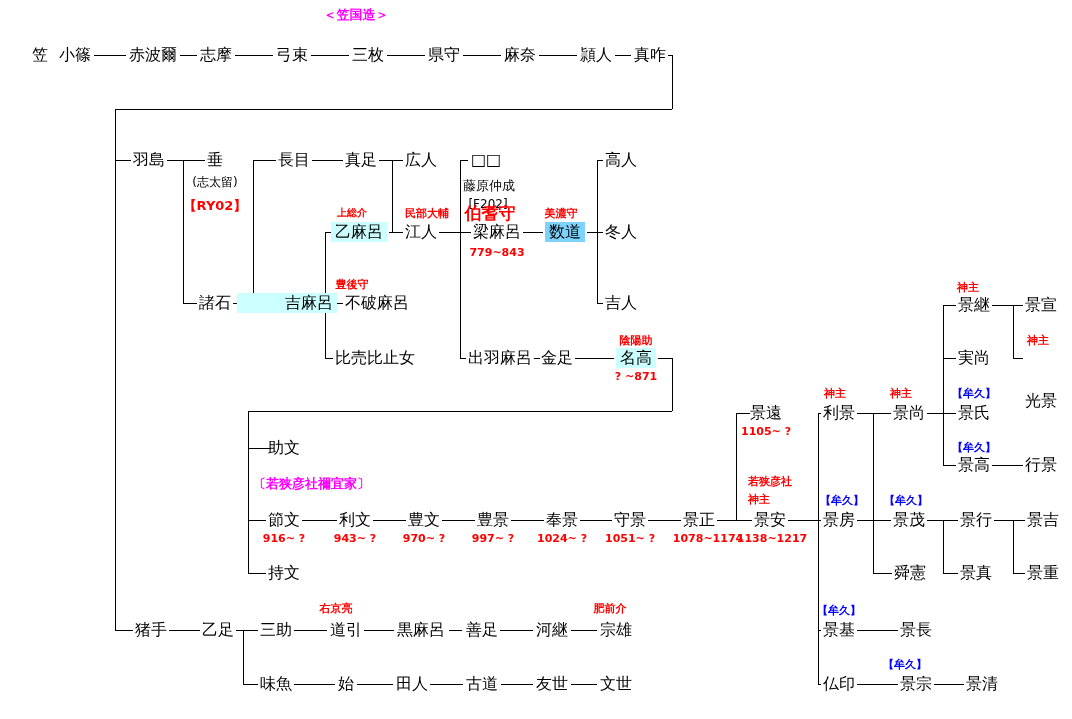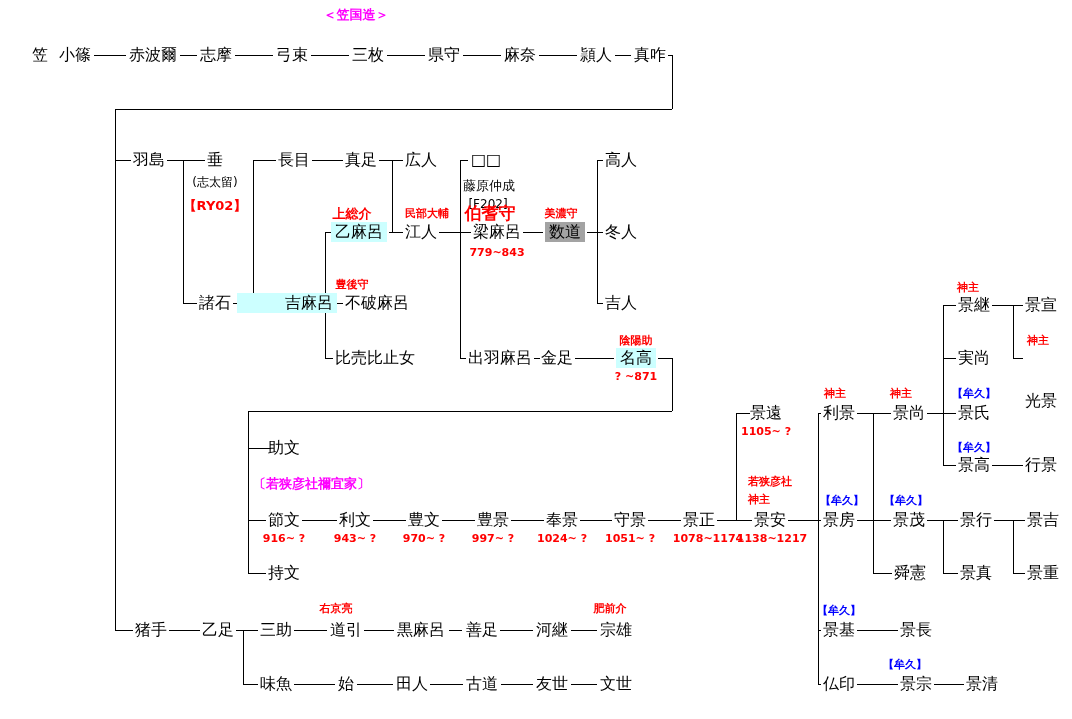--- a/index.html
+++ b/index.html
@@ -141,21 +141,21 @@
     <div class="person" style="left: 149px; top: 160px;">羽島</div>
     <div class="person" style="left: 215px; top: 160px;">垂</div>
     <div class="person" style="left: 294px; top: 160px;">長目</div>
     <div class="person" style="left: 361px; top: 160px;">真足</div>
     <div class="person" style="left: 421px; top: 160px;">広人</div>
     <div class="person" style="left: 486px; top: 160px;">□□</div>
     <div class="person" style="left: 621px; top: 160px;">高人</div>
     <div class="person hl" style="left: 359px; top: 232px; background: rgb(204, 255, 255);">乙麻呂</div>
     <div class="person" style="left: 421px; top: 232px;">江人</div>
     <div class="person" style="left: 497px; top: 232px;">梁麻呂</div>
-    <div class="person hl" style="left: 565px; top: 232px; background: #a3a3a3;">数道</div>
+    <div class="person hl" style="left: 565px; top: 232px; background: #7dd3fc;">数道</div>
     <div class="person" style="left: 621px; top: 232px;">冬人</div>
     <div class="person" style="left: 215px; top: 303px;">諸石</div>
     <div class="person hl" style="left: 287px; top: 303px; background: rgb(204, 255, 255); padding-left: 48px;">吉麻呂</div>
     <div class="person" style="left: 377px; top: 303px;">不破麻呂</div>
     <div class="person" style="left: 621px; top: 303px;">吉人</div>
     <div class="person" style="left: 375px; top: 358px;">比売比止女</div>
     <div class="person" style="left: 500px; top: 358px;">出羽麻呂</div>
     <div class="person" style="left: 557px; top: 358px;">金足</div>
     <div class="person hl" style="left: 636px; top: 358px; background: rgb(204, 255, 255);">名高</div>
     <div class="person" style="left: 974px; top: 305px;">景継</div>
@@ -201,21 +201,21 @@
     <div class="person" style="left: 482px; top: 684px;">古道</div>
     <div class="person" style="left: 552px; top: 684px;">友世</div>
     <div class="person" style="left: 616px; top: 684px;">文世</div>
     <div class="person" style="left: 839px; top: 684px;">仏印</div>
     <div class="person" style="left: 916px; top: 684px;">景宗</div>
     <div class="person" style="left: 982px; top: 684px;">景清</div>
     <div class="annot plain" style="left: 215px; top: 182px; font-size: 12px; color: rgb(0, 0, 0);">(志太留)</div>
     <div class="annot" style="left: 215px; top: 205px; font-size: 13px; color: rgb(255, 0, 0);">【RY02】</div>
     <div class="annot plain" style="left: 489px; top: 185px; font-size: 13px; color: rgb(0, 0, 0);">藤原仲成</div>
     <div class="annot plain" style="left: 488px; top: 204px; font-size: 12px; color: rgb(0, 0, 0);">[F202]</div>
-    <div class="annot" style="left: 352px; top: 213px; font-size: 13px; color: rgb(255, 0, 0);">上総介</div>
+    <div class="annot" style="left: 352px; top: 213px; font-size: 10px; color: rgb(255, 0, 0);">上総介</div>
     <div class="annot" style="left: 427px; top: 213px; font-size: 11px; color: rgb(255, 0, 0);">民部大輔</div>
     <div class="annot" style="left: 490px; top: 213px; font-size: 17px; color: rgb(255, 0, 0);">伯耆守</div>
     <div class="annot" style="left: 561px; top: 213px; font-size: 11px; color: rgb(255, 0, 0);">美濃守</div>
     <div class="annot" style="left: 497px; top: 252px; font-size: 11px; color: rgb(255, 0, 0);">779~843</div>
     <div class="annot" style="left: 352px; top: 284px; font-size: 11px; color: rgb(255, 0, 0);">豊後守</div>
     <div class="annot" style="left: 636px; top: 340px; font-size: 11px; color: rgb(255, 0, 0);">陰陽助</div>
     <div class="annot" style="left: 636px; top: 376px; font-size: 11px; color: rgb(255, 0, 0);">? ~871</div>
     <div class="annot" style="left: 968px; top: 287px; font-size: 11px; color: rgb(255, 0, 0);">神主</div>
     <div class="annot" style="left: 1038px; top: 340px; font-size: 11px; color: rgb(255, 0, 0);">神主</div>
     <div class="annot" style="left: 835px; top: 393px; font-size: 11px; color: rgb(255, 0, 0);">神主</div>

